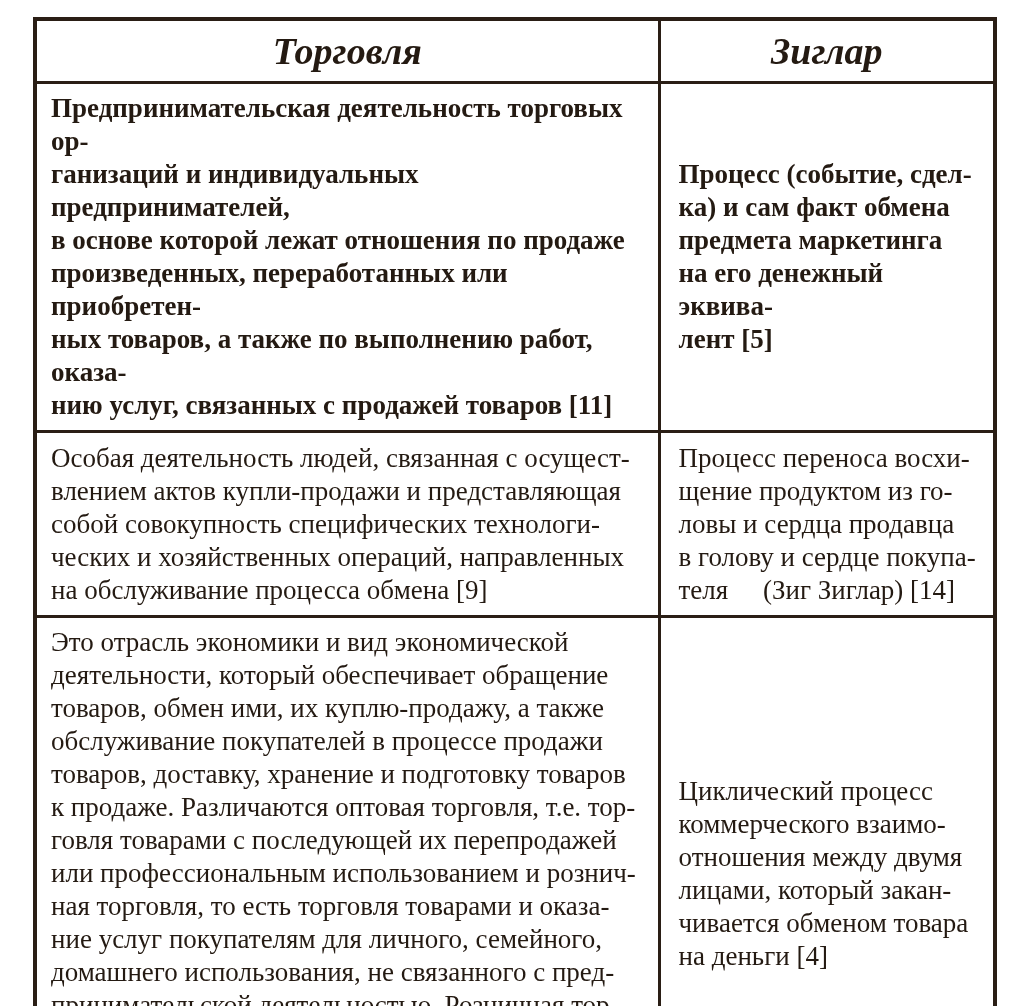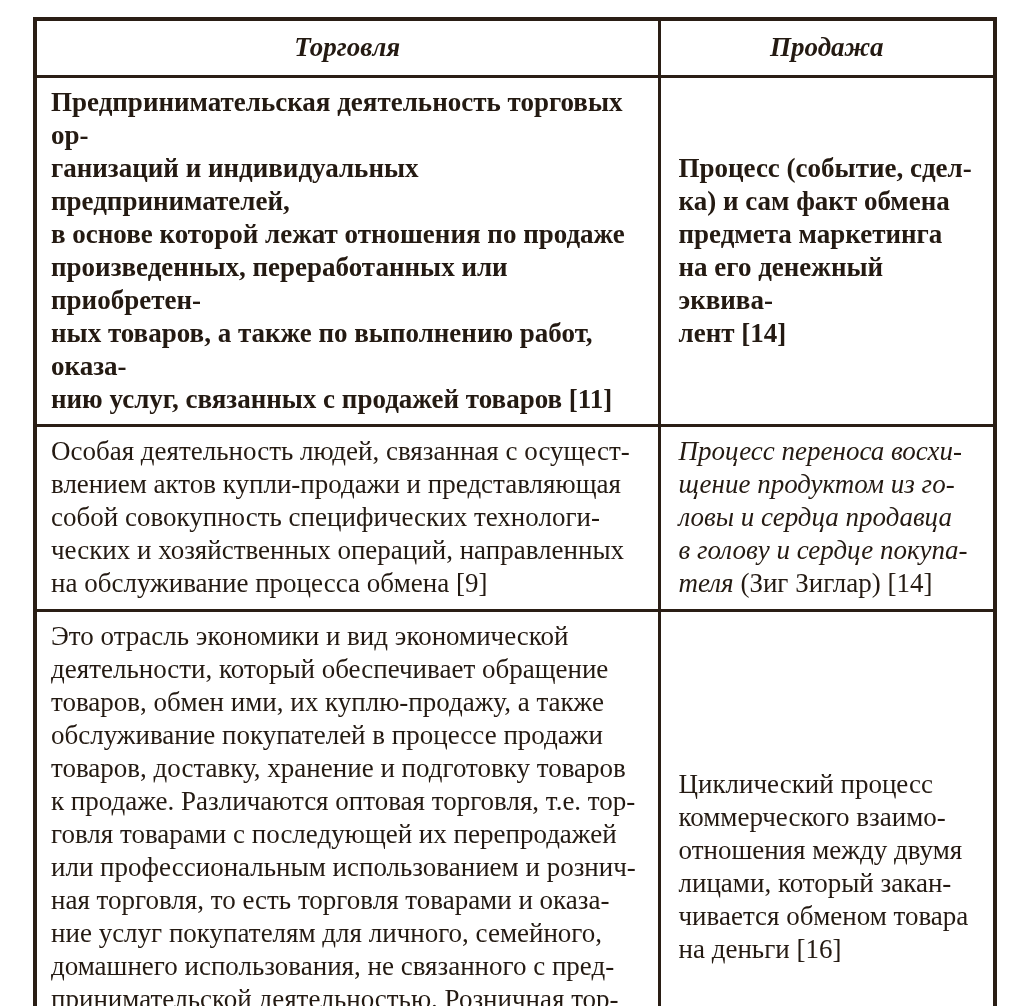--- a/index.html
+++ b/index.html
@@ -33,69 +33,69 @@
     box-sizing:border-box;
     padding:8px 14px;
     vertical-align:middle;
   }
   col.col-trade{width:624px;}
   col.col-sale{width:336px;}
   tr.header-row{height:57px;}
   tr.row-1{height:220px;font-weight:bold;}
   tr.row-2{height:185px;}
   th.hdr{
-    font-size:27px;
+    font-size:38px;
     font-weight:bold;
     font-style:italic;
     text-align:center;
     padding:4px 8px;
   }
   .celltext{
     white-space:pre-line;
     font-size:27px;
     line-height:33px;
     text-align:left;
   }
   td.sale-cell .celltext{
     padding-left:4px;
   }
-  .ital{font-style:italic;text-align:center;}
-  .upright{font-style:normal;}
+  .ital{text-align:center;}
+  .upright{font-style:normal;margin-left:28px;}
 </style>
 </head>
 <body>
 
 <div class="scan">
   <table class="defs">
     <colgroup>
       <col class="col-trade">
       <col class="col-sale">
     </colgroup>
     <thead>
       <tr class="header-row">
         <th class="hdr">Торговля</th>
-        <th class="hdr">Продажа</th>
+        <th class="hdr">Зиглар</th>
       </tr>
     </thead>
     <tbody>
       <tr class="row-1">
         <td class="trade-cell">
           <div class="celltext">Предпринимательская деятельность торговых ор-
 ганизаций и индивидуальных предпринимателей,
 в основе которой лежат отношения по продаже
 произведенных, переработанных или приобретен-
 ных товаров, а также по выполнению работ, оказа-
 нию услуг, связанных с продажей товаров [11]</div>
         </td>
         <td class="sale-cell">
           <div class="celltext">Процесс (событие, сдел-
 ка) и сам факт обмена
 предмета маркетинга
 на его денежный эквива-
-лент [14]</div>
+лент [5]</div>
         </td>
       </tr>
       <tr class="row-2">
         <td class="trade-cell">
           <div class="celltext">Особая деятельность людей, связанная с осущест-
 влением актов купли-продажи и представляющая
 собой совокупность специфических технологи-
 ческих и хозяйственных операций, направленных
 на обслуживание процесса обмена [9]</div>
         </td>
@@ -124,18 +124,18 @@
 говля, в свою очередь, имеет следующие подвиды:
 развозная торговля, разносная торговля, посылоч-
 ная торговля и комиссионная торговля [15]</div>
         </td>
         <td class="sale-cell">
           <div class="celltext">Циклический процесс
 коммерческого взаимо-
 отношения между двумя
 лицами, который закан-
 чивается обменом товара
-на деньги [16]</div>
+на деньги [4]</div>
         </td>
       </tr>
     </tbody>
   </table>
 </div>
 
 </body></html>

